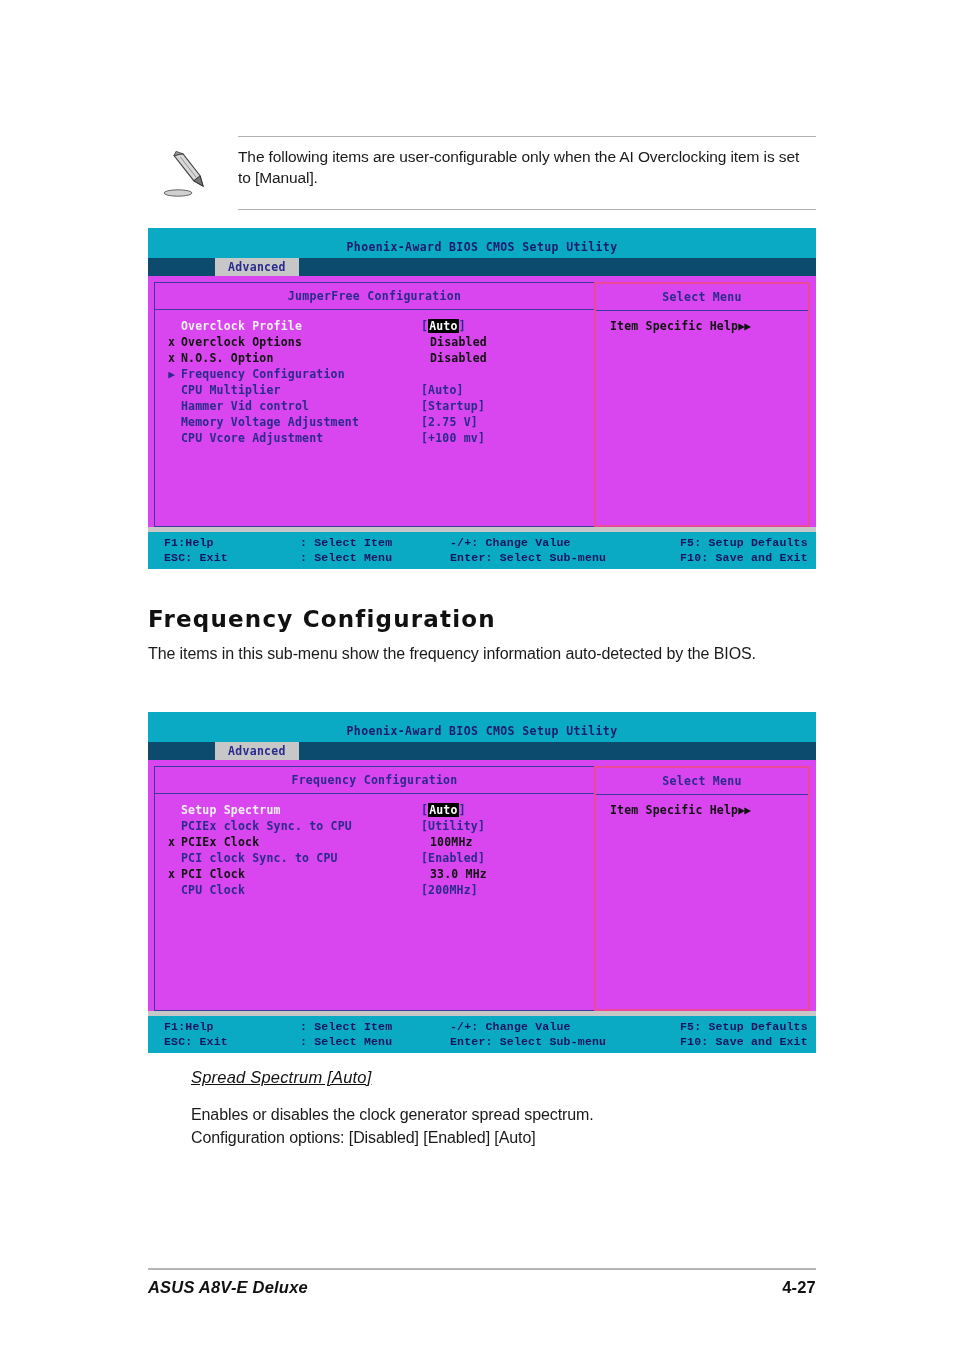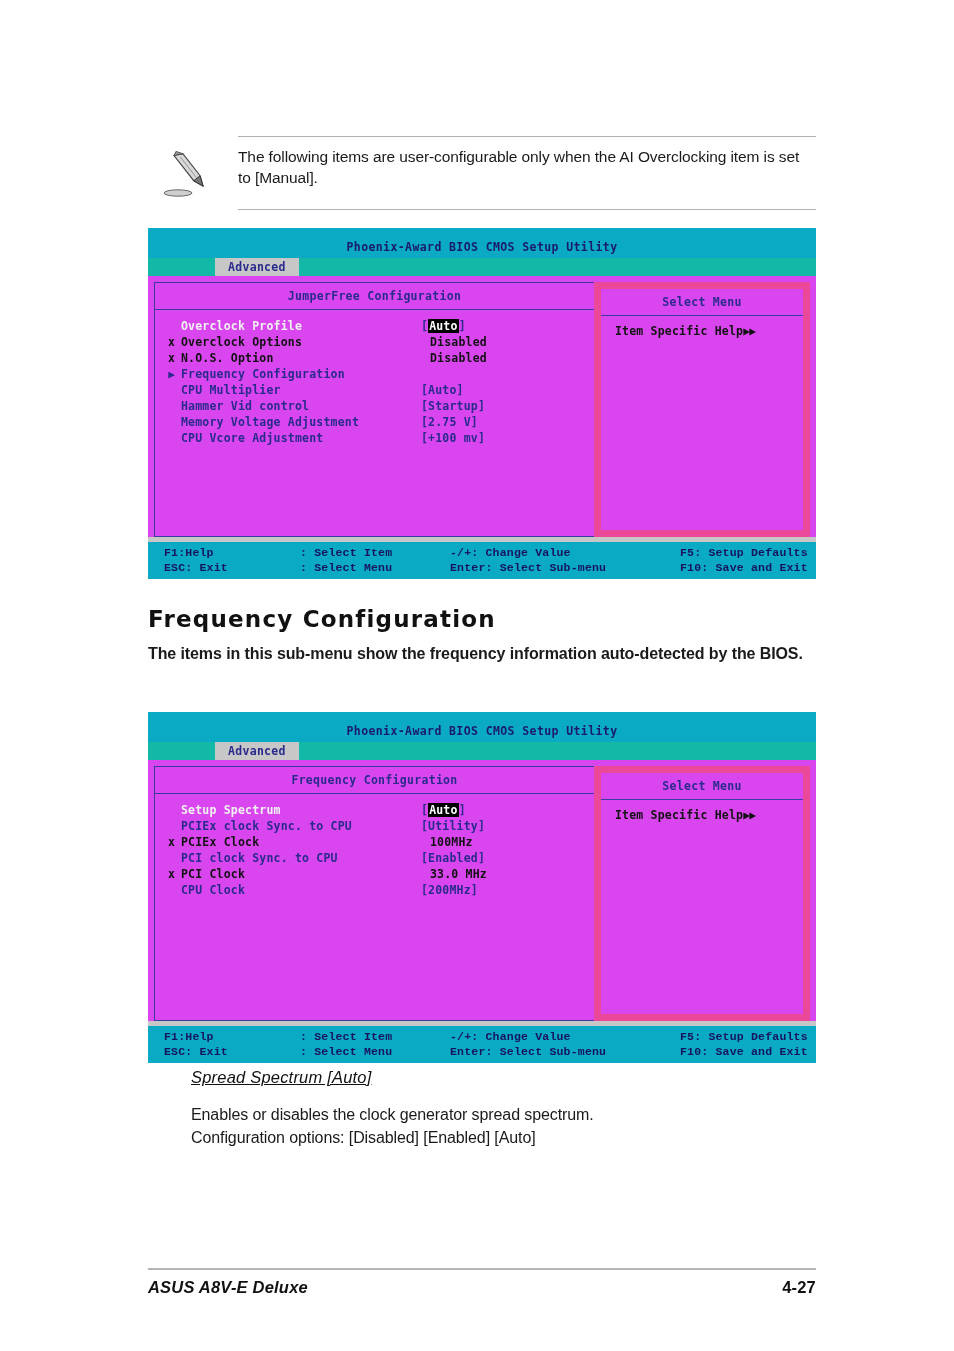--- a/index.html
+++ b/index.html
@@ -61,21 +61,21 @@
     color: #1a1a6e;
     text-align: center;
     font-size: 11.5px;
     font-weight: bold;
     letter-spacing: 0.4px;
     padding: 12px 0 4px 0;
     height: 14px;
     line-height: 14px;
   }
   .bios-menubar {
-    background: #14b8a6;
+    background: #0c4a6e;
     height: 18px;
     position: relative;
   }
   .bios-tab {
     position: absolute;
     left: 67px;
     top: 0px;
     height: 18px;
     line-height: 18px;
     background: #c7c7c7;
@@ -91,21 +91,21 @@
     background: #d946ef;
   }
   .panel-left {
     width: 440px;
     border: 1px solid #3b3b9e;
     border-right: none;
     box-sizing: border-box;
   }
   .panel-right {
     flex: 1;
-    border: 7px solid #ec4899;
+    border: 2px solid #ec4899;
     box-sizing: border-box;
   }
   .panel-head {
     text-align: center;
     color: #2a2a8c;
     font-size: 11.5px;
     font-weight: bold;
     letter-spacing: 0.3px;
     padding: 6px 0 6px 0;
     border-bottom: 1px solid #3b3b9e;
@@ -197,21 +197,20 @@
     font-family: "DejaVu Sans", sans-serif;
   }
   .sec-para {
     position: absolute;
     left: 148px;
     font-size: 16px;
     line-height: 23px;
     color: #1a1a1a;
     letter-spacing: -0.1px;
     width: 690px;
-    font-weight: bold;
   }
   .sub-head {
     position: absolute;
     left: 191px;
     font-size: 16.5px;
     font-style: italic;
     text-decoration: underline;
     color: #111111;
     letter-spacing: 0.2px;
   }

